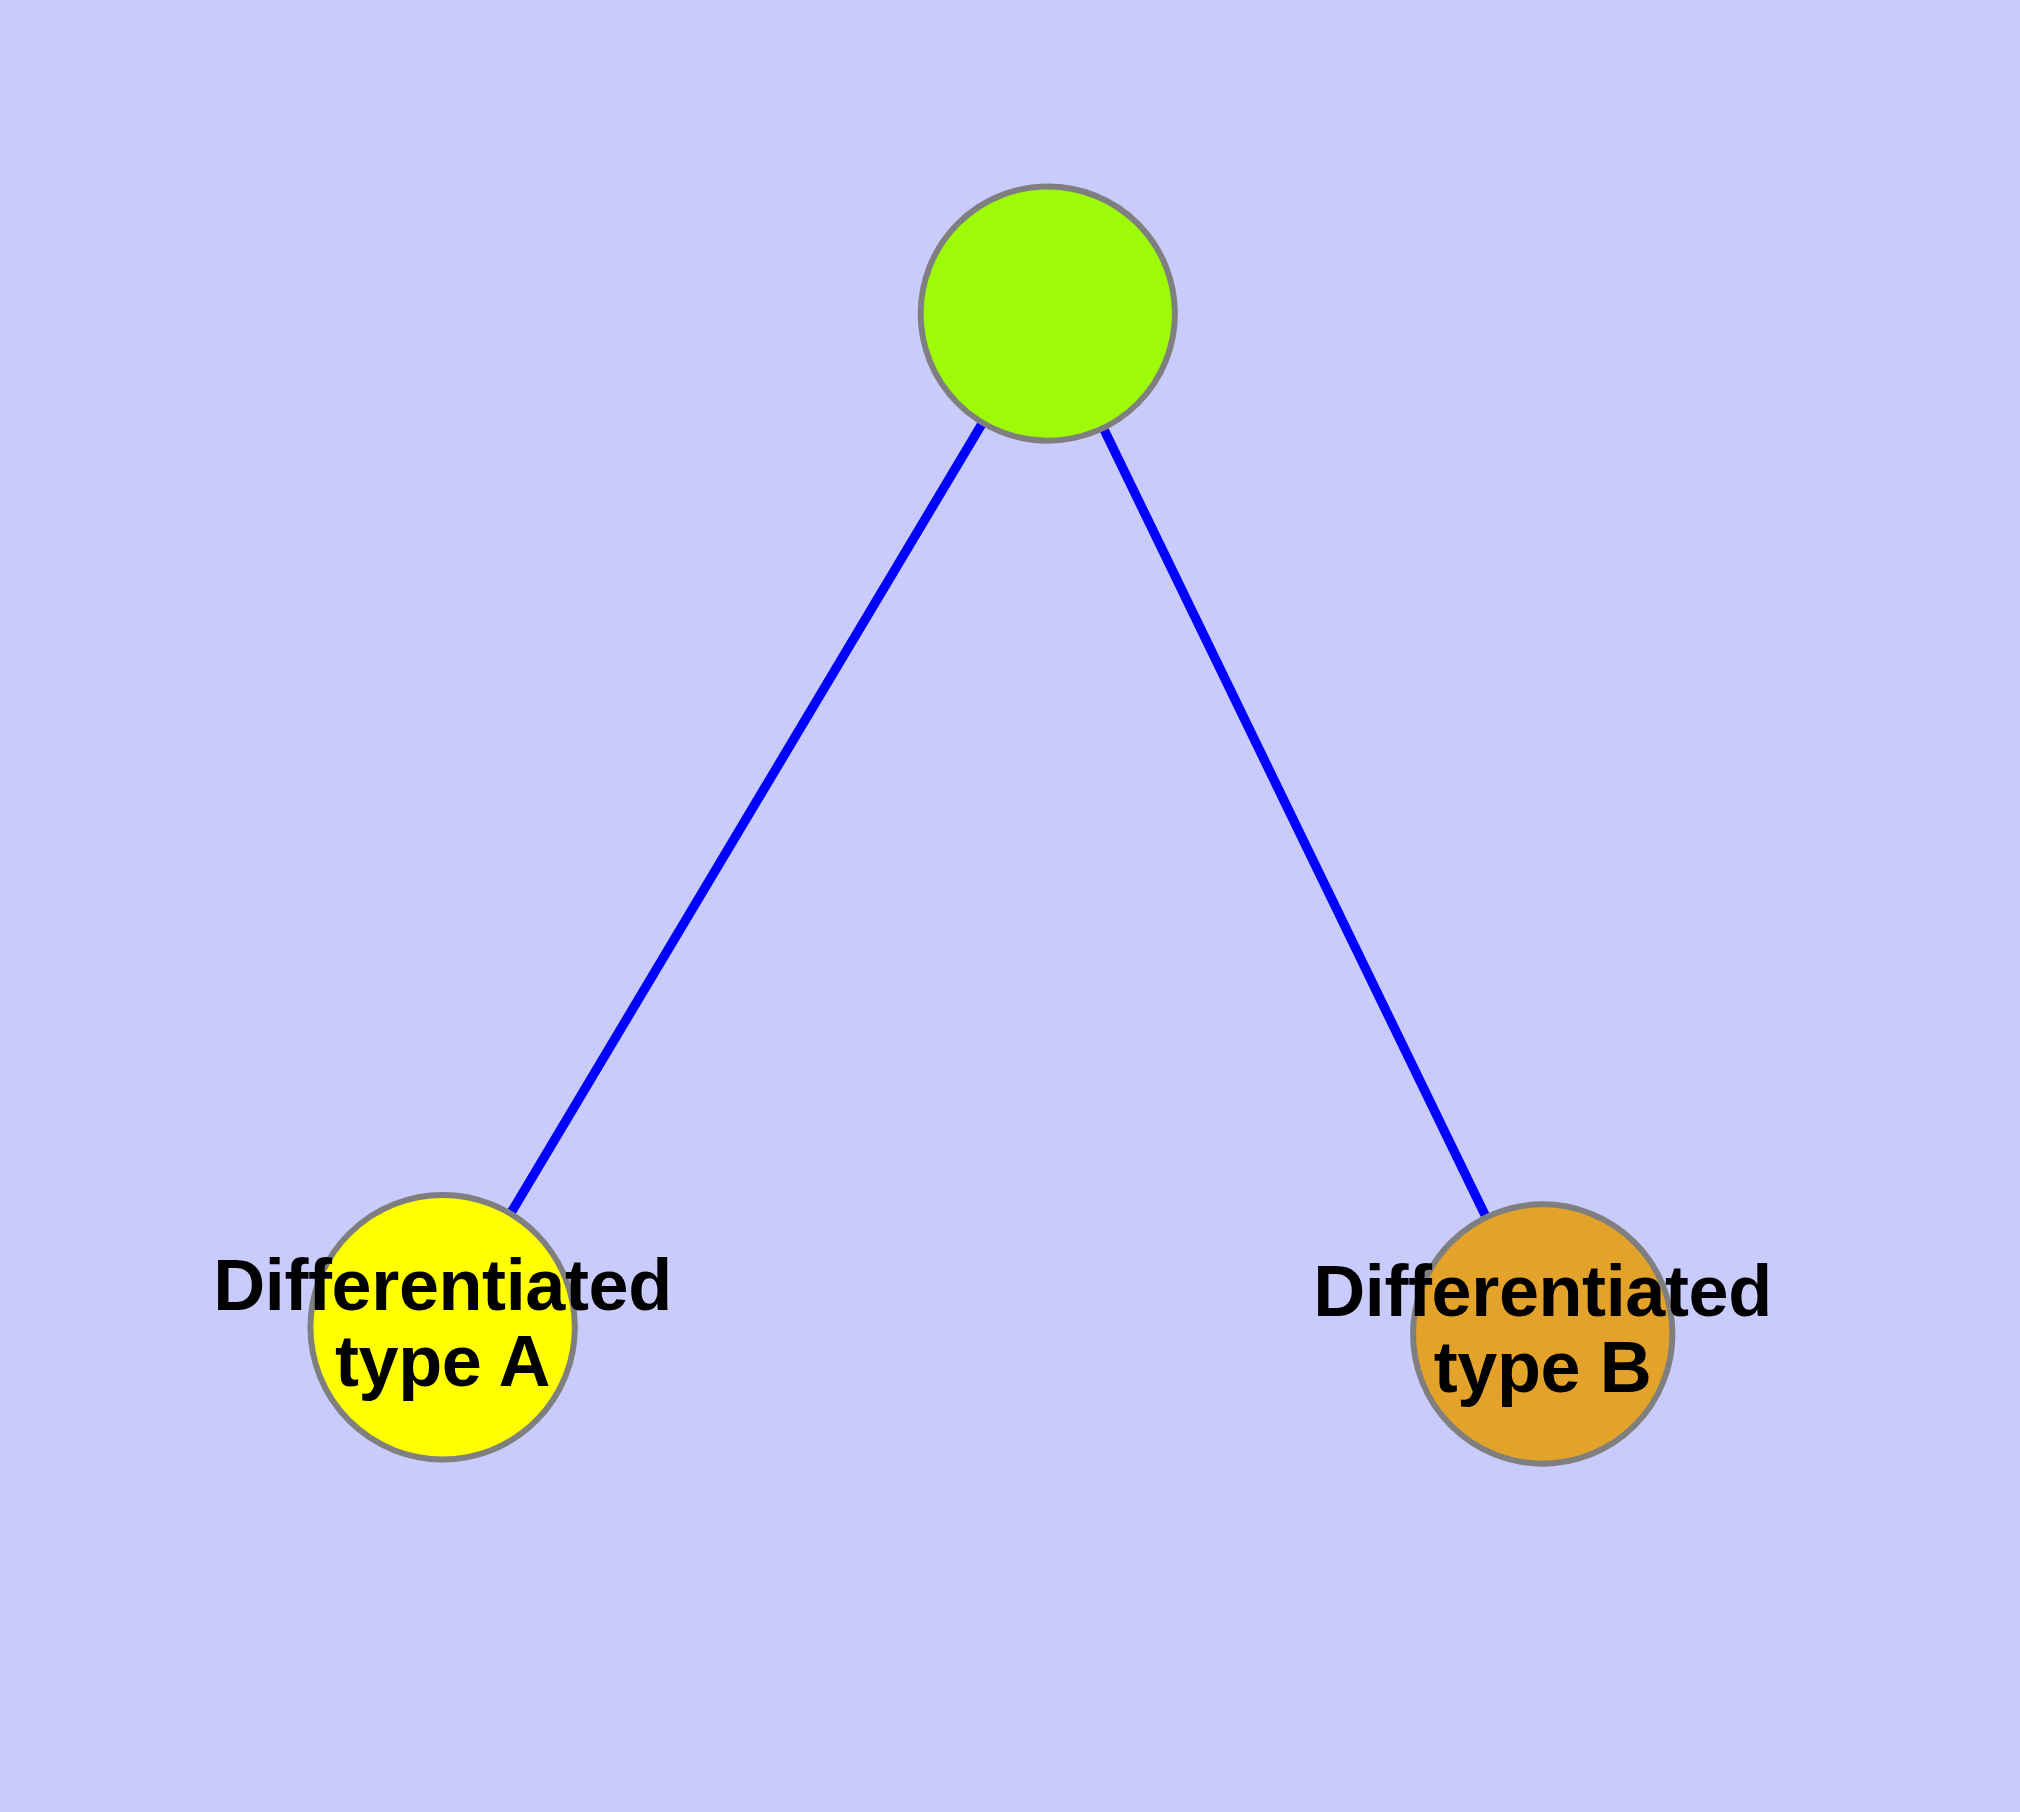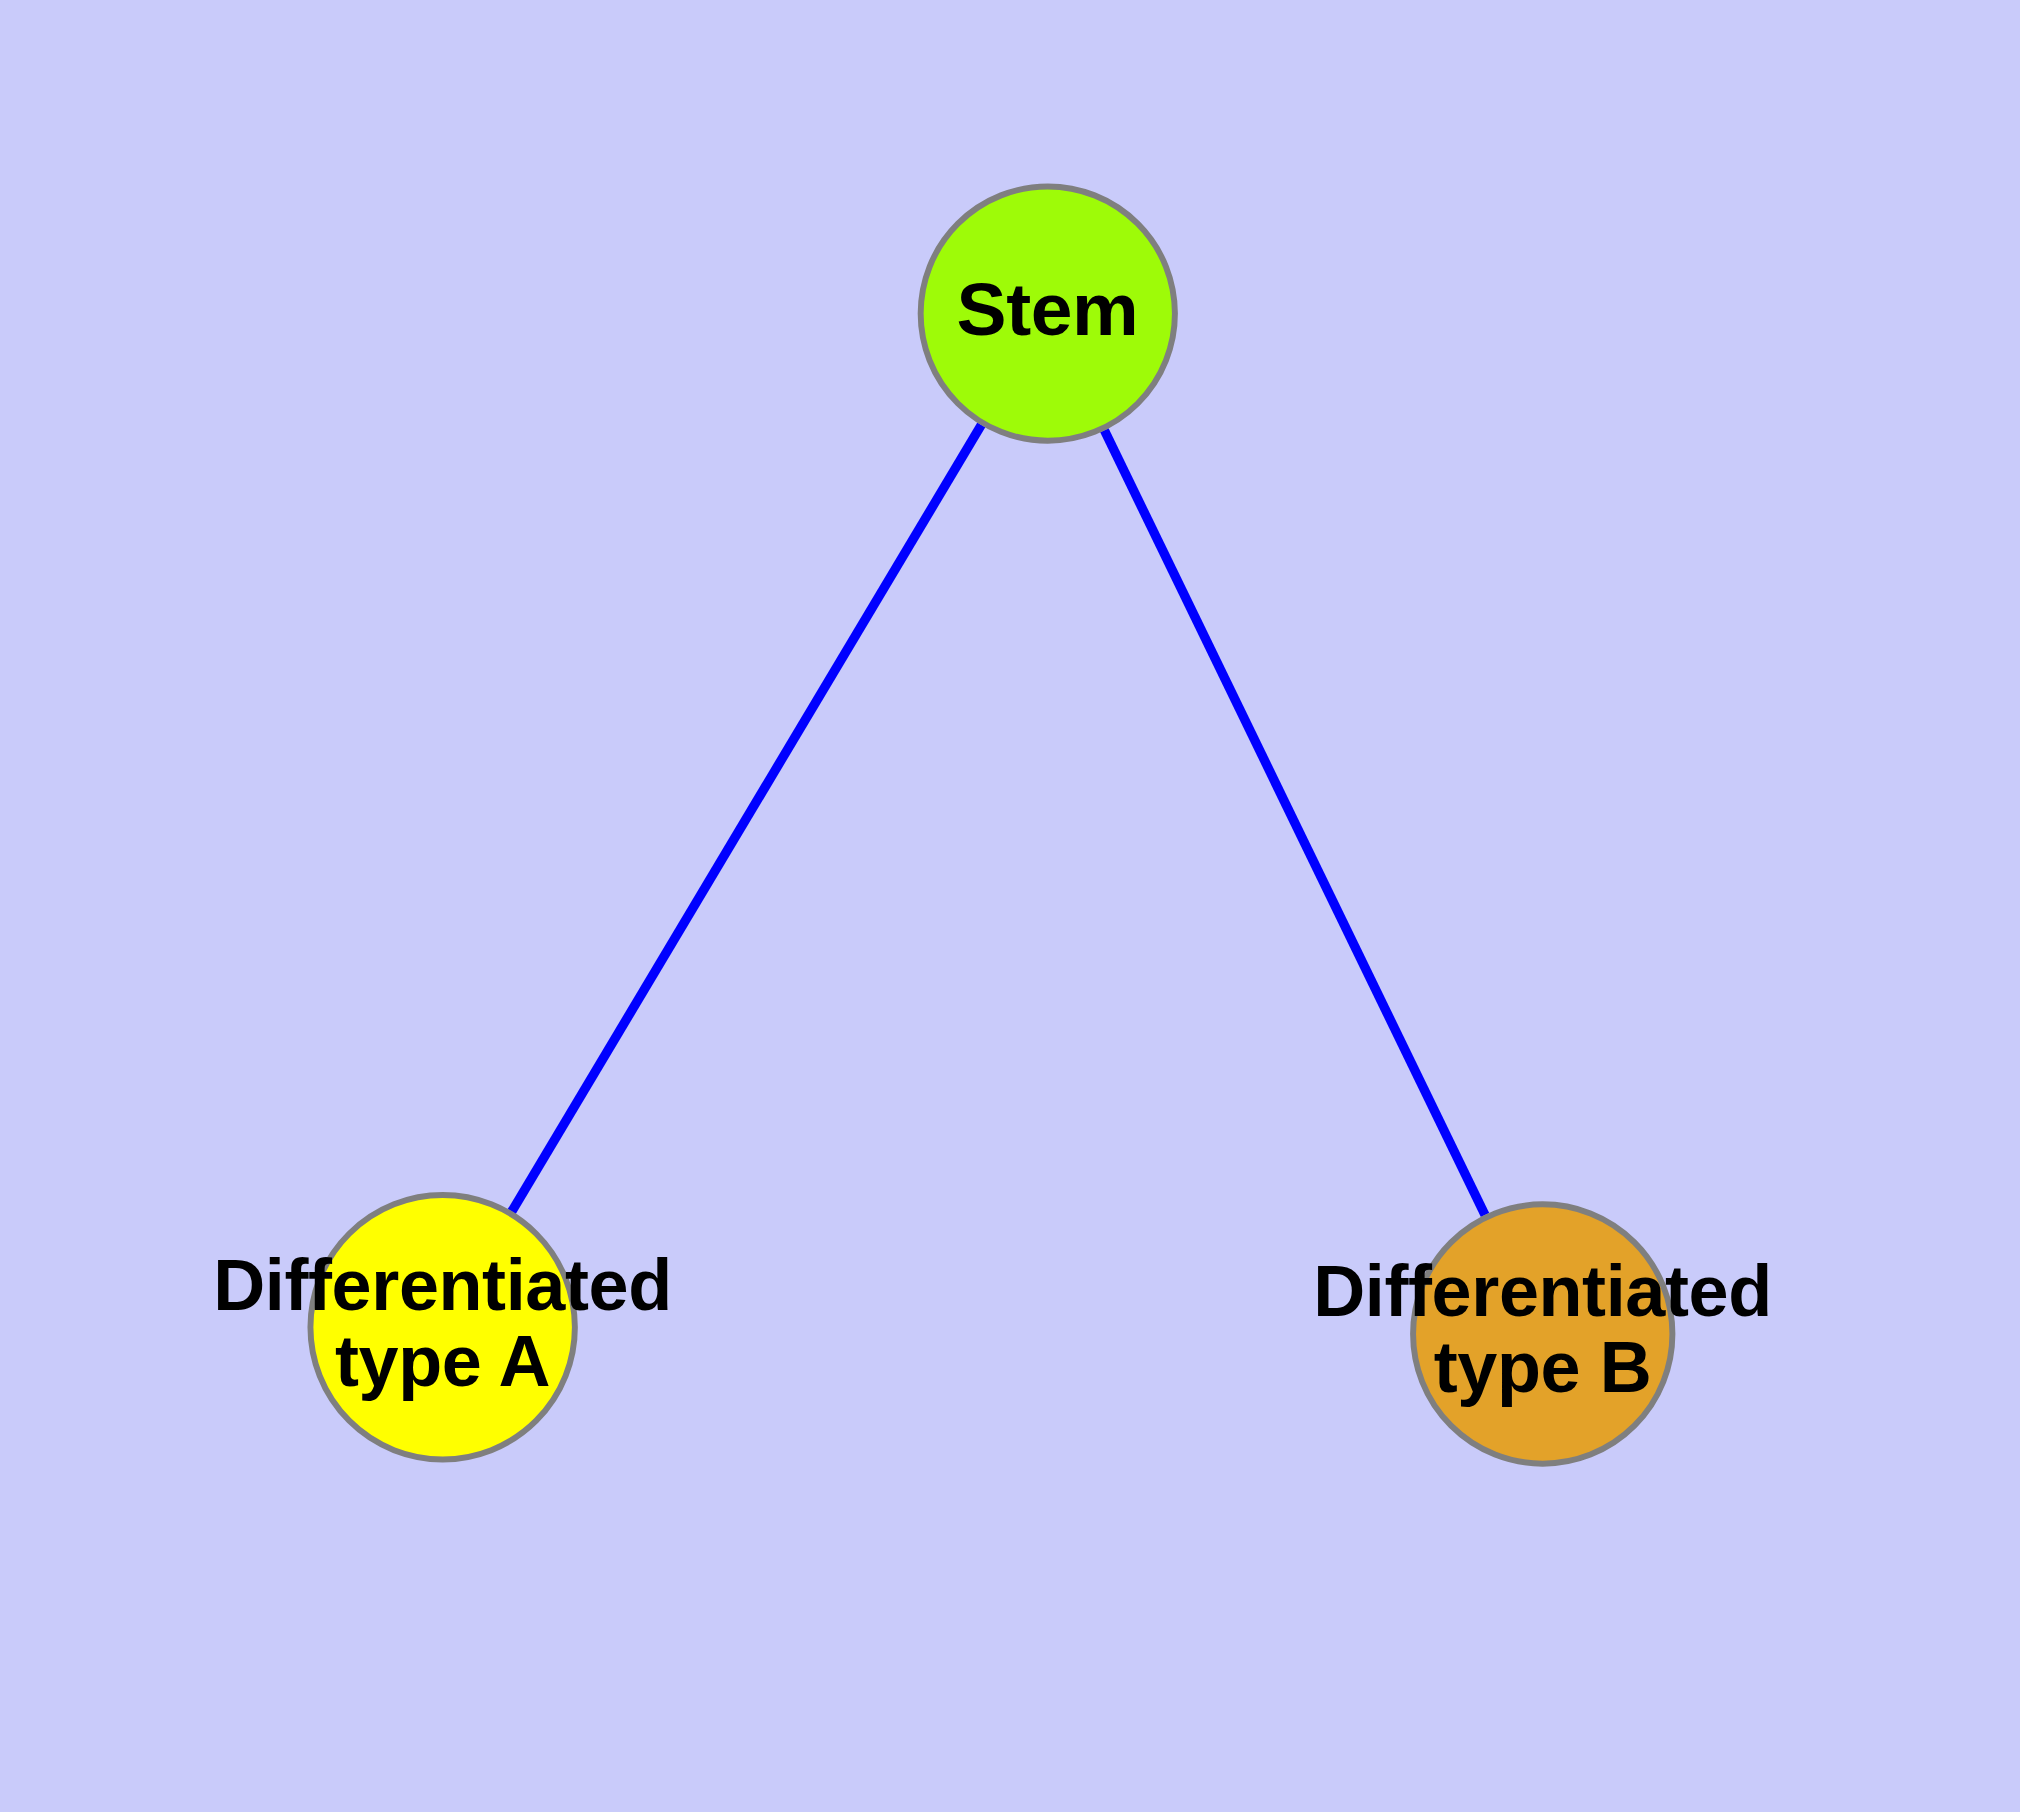--- a/index.html
+++ b/index.html
@@ -59,21 +59,20 @@
       <line id="edge-1" x1="1302.7722877911376" y1="507.6606755146055" x2="1751.9184516639382" y2="1433.6400955537356" stroke="#0000FF" stroke-width="11" stroke-linecap="butt"></line>
     </g>
 
     <g>
       <circle id="node-0" cx="1236" cy="370" r="150" fill="#9EFB08" stroke="#7F7F7F" stroke-width="7"></circle>
       <circle id="node-1" cx="522" cy="1566" r="156" fill="#FFFF00" stroke="#7F7F7F" stroke-width="7"></circle>
       <circle id="node-2" cx="1820" cy="1574" r="153" fill="#E3A229" stroke="#7F7F7F" stroke-width="7"></circle>
     </g>
   </svg>
 
-  <div class="node-label label-stem" id="label-0" style="font-size: 75px; width: 1187px; left: 454px; top: 270px;">Stem</div>
 
   <div class="node-label label-diff" id="label-1" style="font-size: 72px; width: 1187px; left: -151px; top: 1247px;">Differentiated
 type A</div>
 
   <div class="node-label label-diff" id="label-2" style="font-size: 72px; width: 1187px; left: 949px; top: 1253px;">Differentiated
 type B</div>
 
 </div>
 
 

